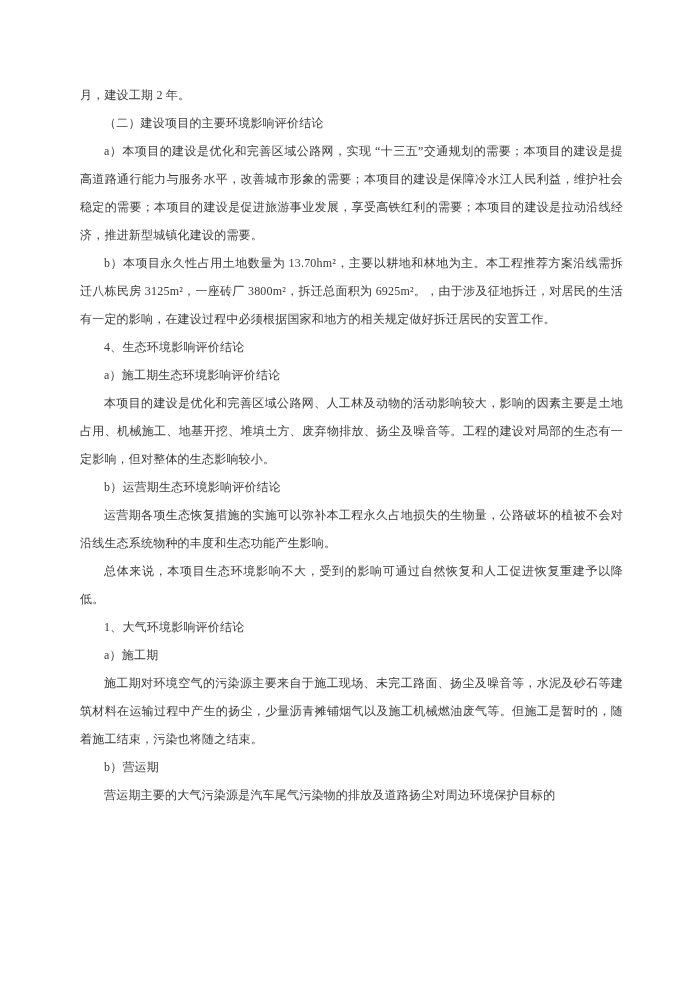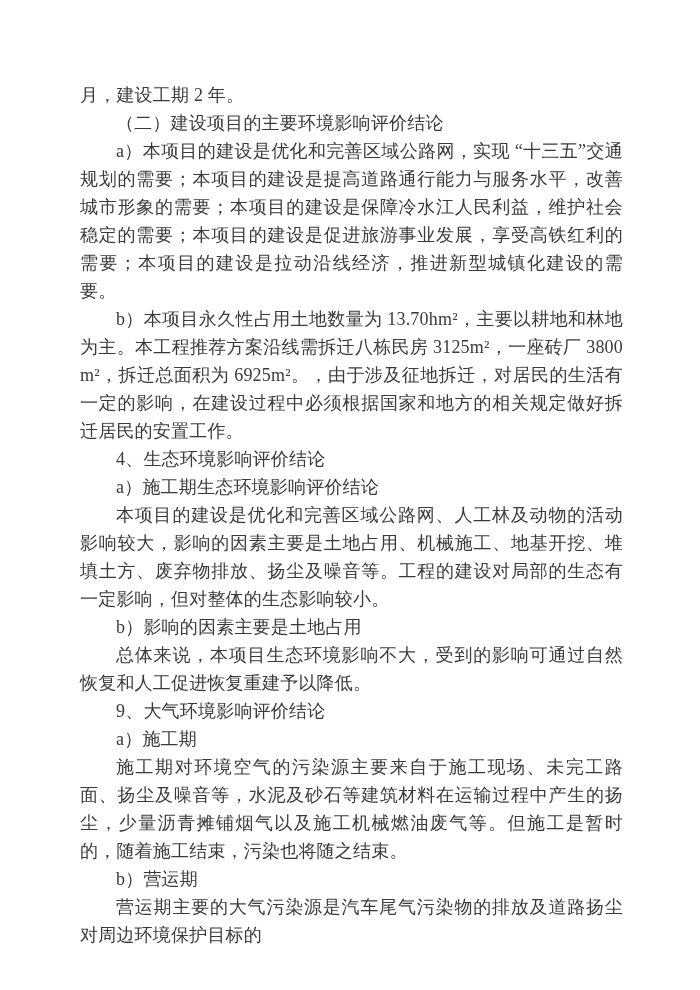--- a/index.html
+++ b/index.html
@@ -16,41 +16,42 @@
   .page {
     box-sizing: border-box;
     width: 700px;
     height: 990px;
     padding: 81px 77px 0 80px;
     background: #ffffff;
     color: #3a3a3a;
   }
   .page p {
     margin: 0;
-    font-size: 18px;
+    font-size: 12px;
     line-height: 28px;
     text-align: justify;
     letter-spacing: 0.2px;
     word-break: break-all;
   }
   .ind {
     text-indent: 2em;
   }
 </style>
 </head>
 <body>
 
 <div class="page">
   <p>月，建设工期 2 年。</p>
   <p class="ind">（二）建设项目的主要环境影响评价结论</p>
   <p class="ind">a）本项目的建设是优化和完善区域公路网，实现 “十三五”交通规划的需要；本项目的建设是提高道路通行能力与服务水平，改善城市形象的需要；本项目的建设是保障冷水江人民利益，维护社会稳定的需要；本项目的建设是促进旅游事业发展，享受高铁红利的需要；本项目的建设是拉动沿线经济，推进新型城镇化建设的需要。</p>
   <p class="ind">b）本项目永久性占用土地数量为 13.70hm²，主要以耕地和林地为主。本工程推荐方案沿线需拆迁八栋民房 3125m²，一座砖厂 3800m²，拆迁总面积为 6925m²。，由于涉及征地拆迁，对居民的生活有一定的影响，在建设过程中必须根据国家和地方的相关规定做好拆迁居民的安置工作。</p>
   <p class="ind">4、生态环境影响评价结论</p>
   <p class="ind">a）施工期生态环境影响评价结论</p>
   <p class="ind">本项目的建设是优化和完善区域公路网、人工林及动物的活动影响较大，影响的因素主要是土地占用、机械施工、地基开挖、堆填土方、废弃物排放、扬尘及噪音等。工程的建设对局部的生态有一定影响，但对整体的生态影响较小。</p>
-  <p class="ind">b）影响的因素主要是土地占用</p>
+  <p class="ind">b）运营期生态环境影响评价结论</p>
+  <p class="ind">运营期各项生态恢复措施的实施可以弥补本工程永久占地损失的生物量，公路破坏的植被不会对沿线生态系统物种的丰度和生态功能产生影响。</p>
   <p class="ind">总体来说，本项目生态环境影响不大，受到的影响可通过自然恢复和人工促进恢复重建予以降低。</p>
-  <p class="ind">9、大气环境影响评价结论</p>
+  <p class="ind">1、大气环境影响评价结论</p>
   <p class="ind">a）施工期</p>
   <p class="ind">施工期对环境空气的污染源主要来自于施工现场、未完工路面、扬尘及噪音等，水泥及砂石等建筑材料在运输过程中产生的扬尘，少量沥青摊铺烟气以及施工机械燃油废气等。但施工是暂时的，随着施工结束，污染也将随之结束。</p>
   <p class="ind">b）营运期</p>
   <p class="ind">营运期主要的大气污染源是汽车尾气污染物的排放及道路扬尘对周边环境保护目标的</p>
 </div>
 
 </body></html>

